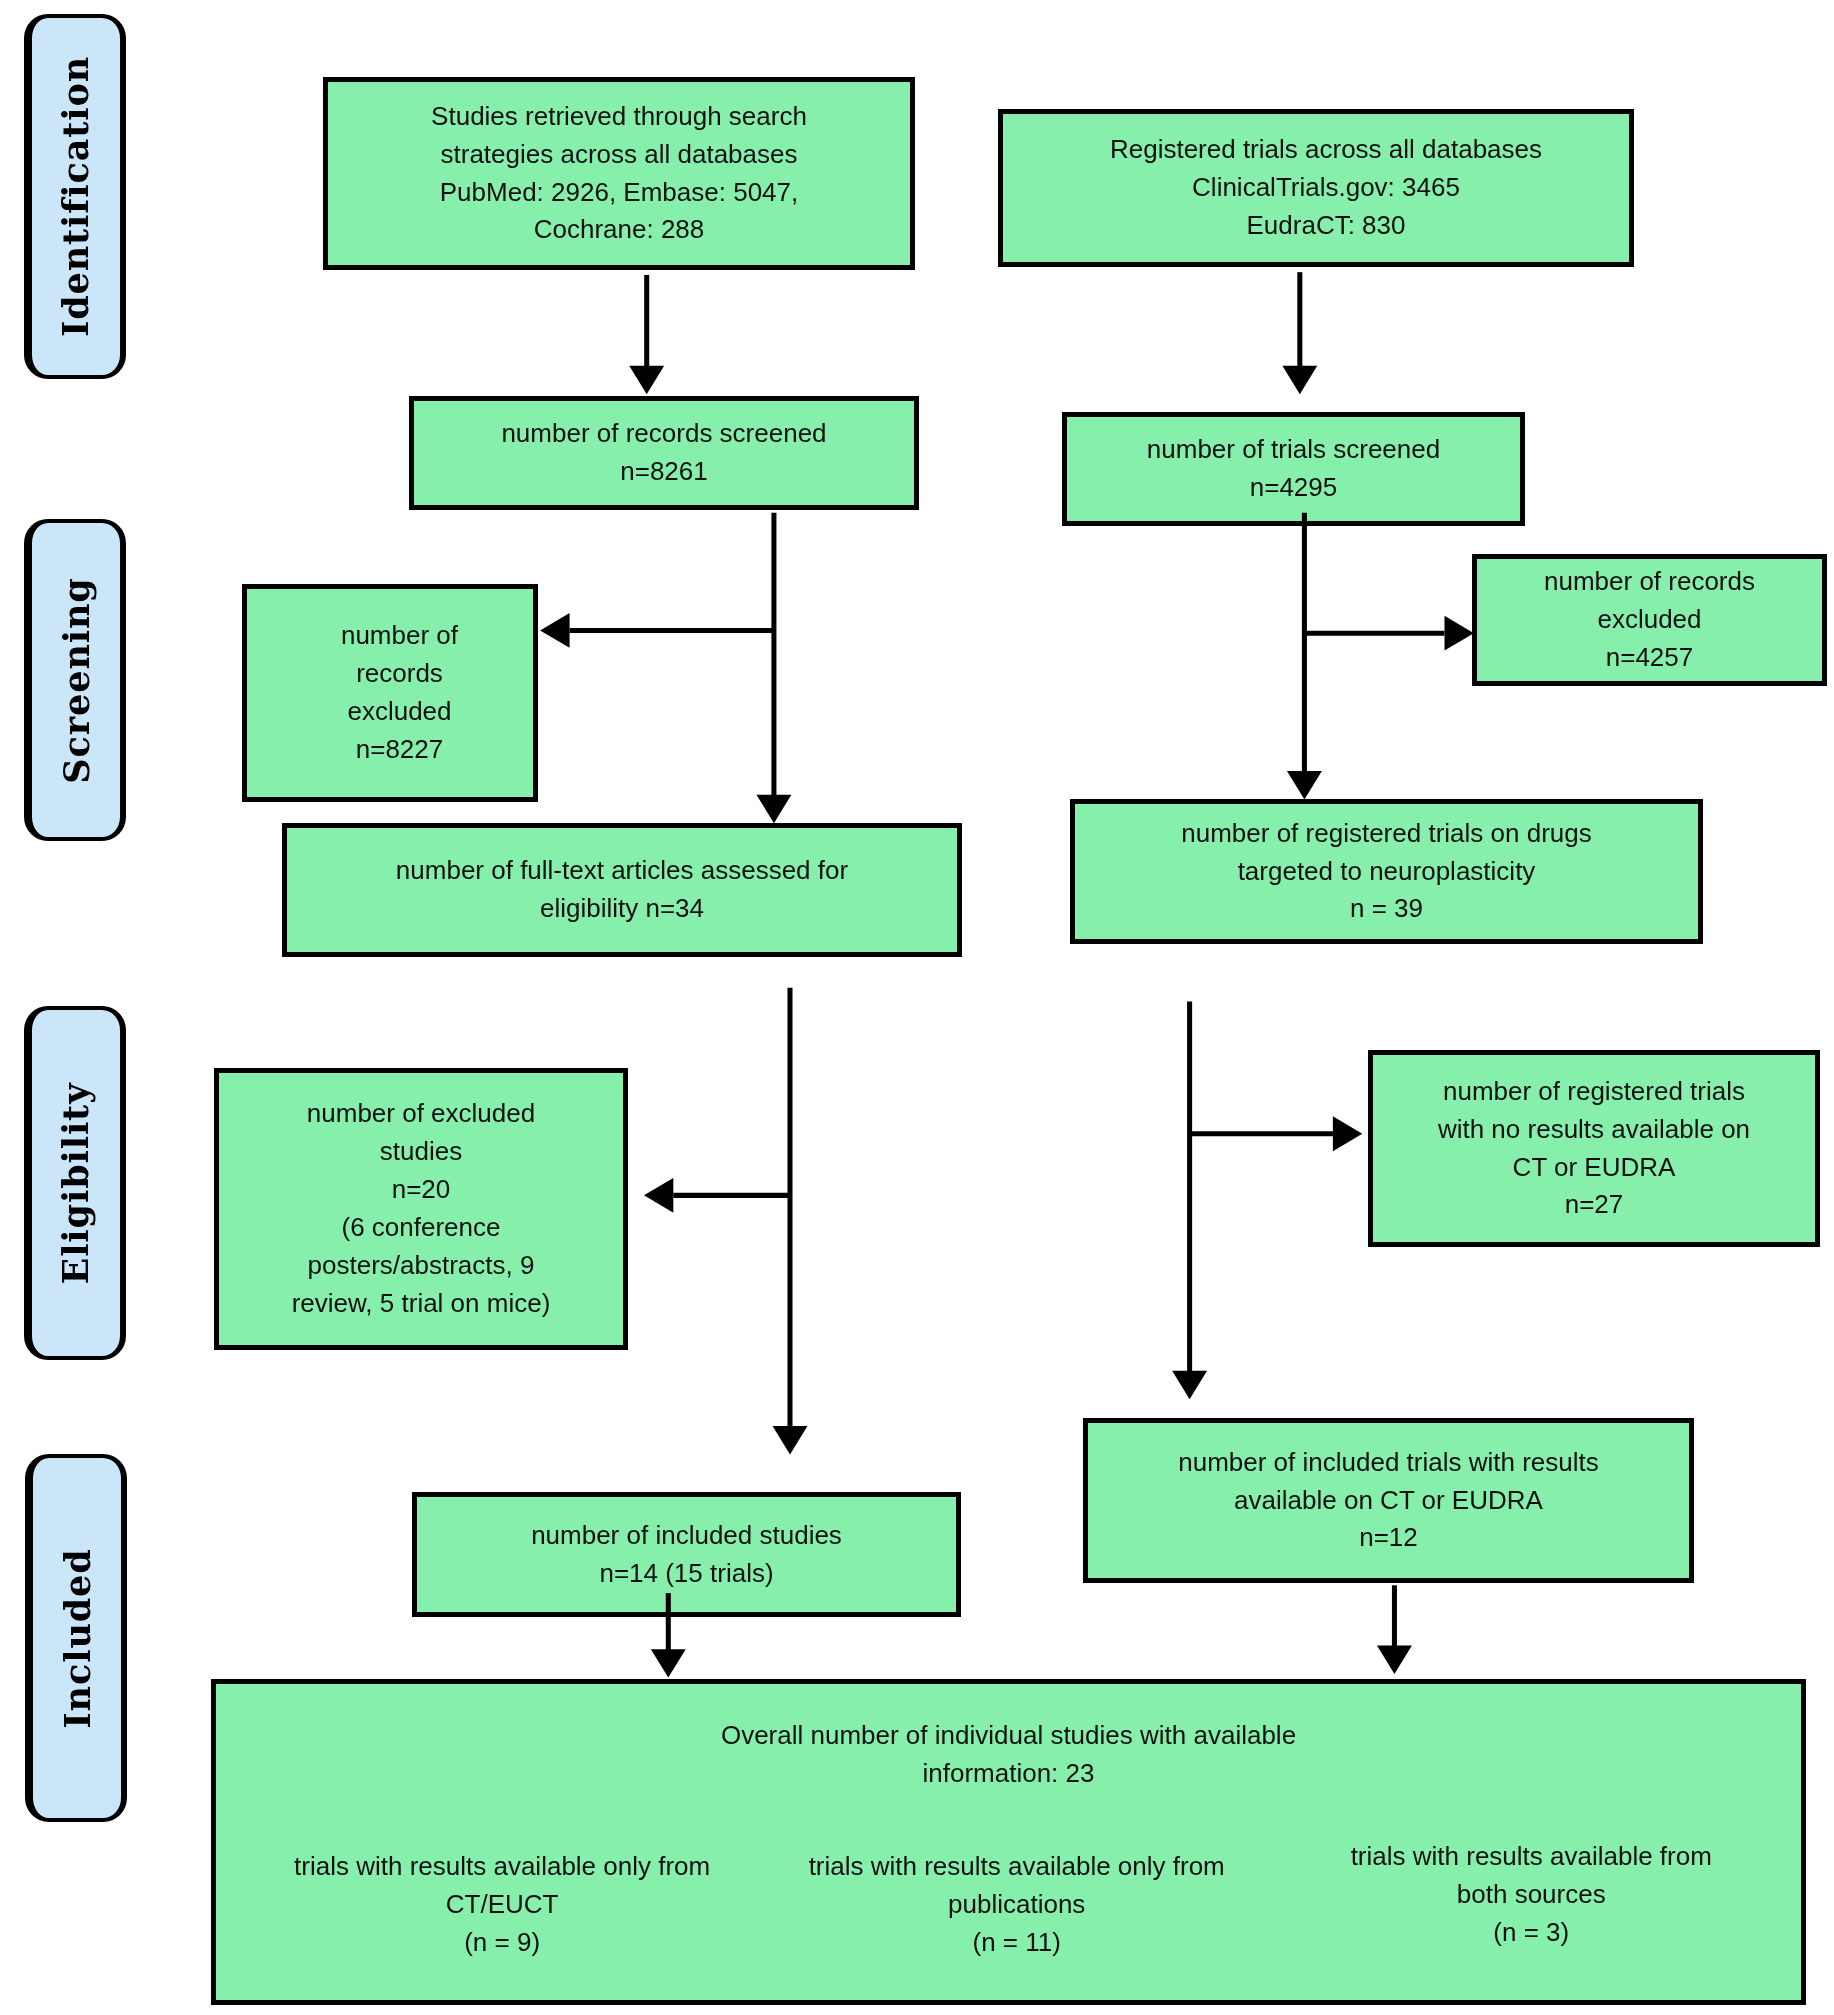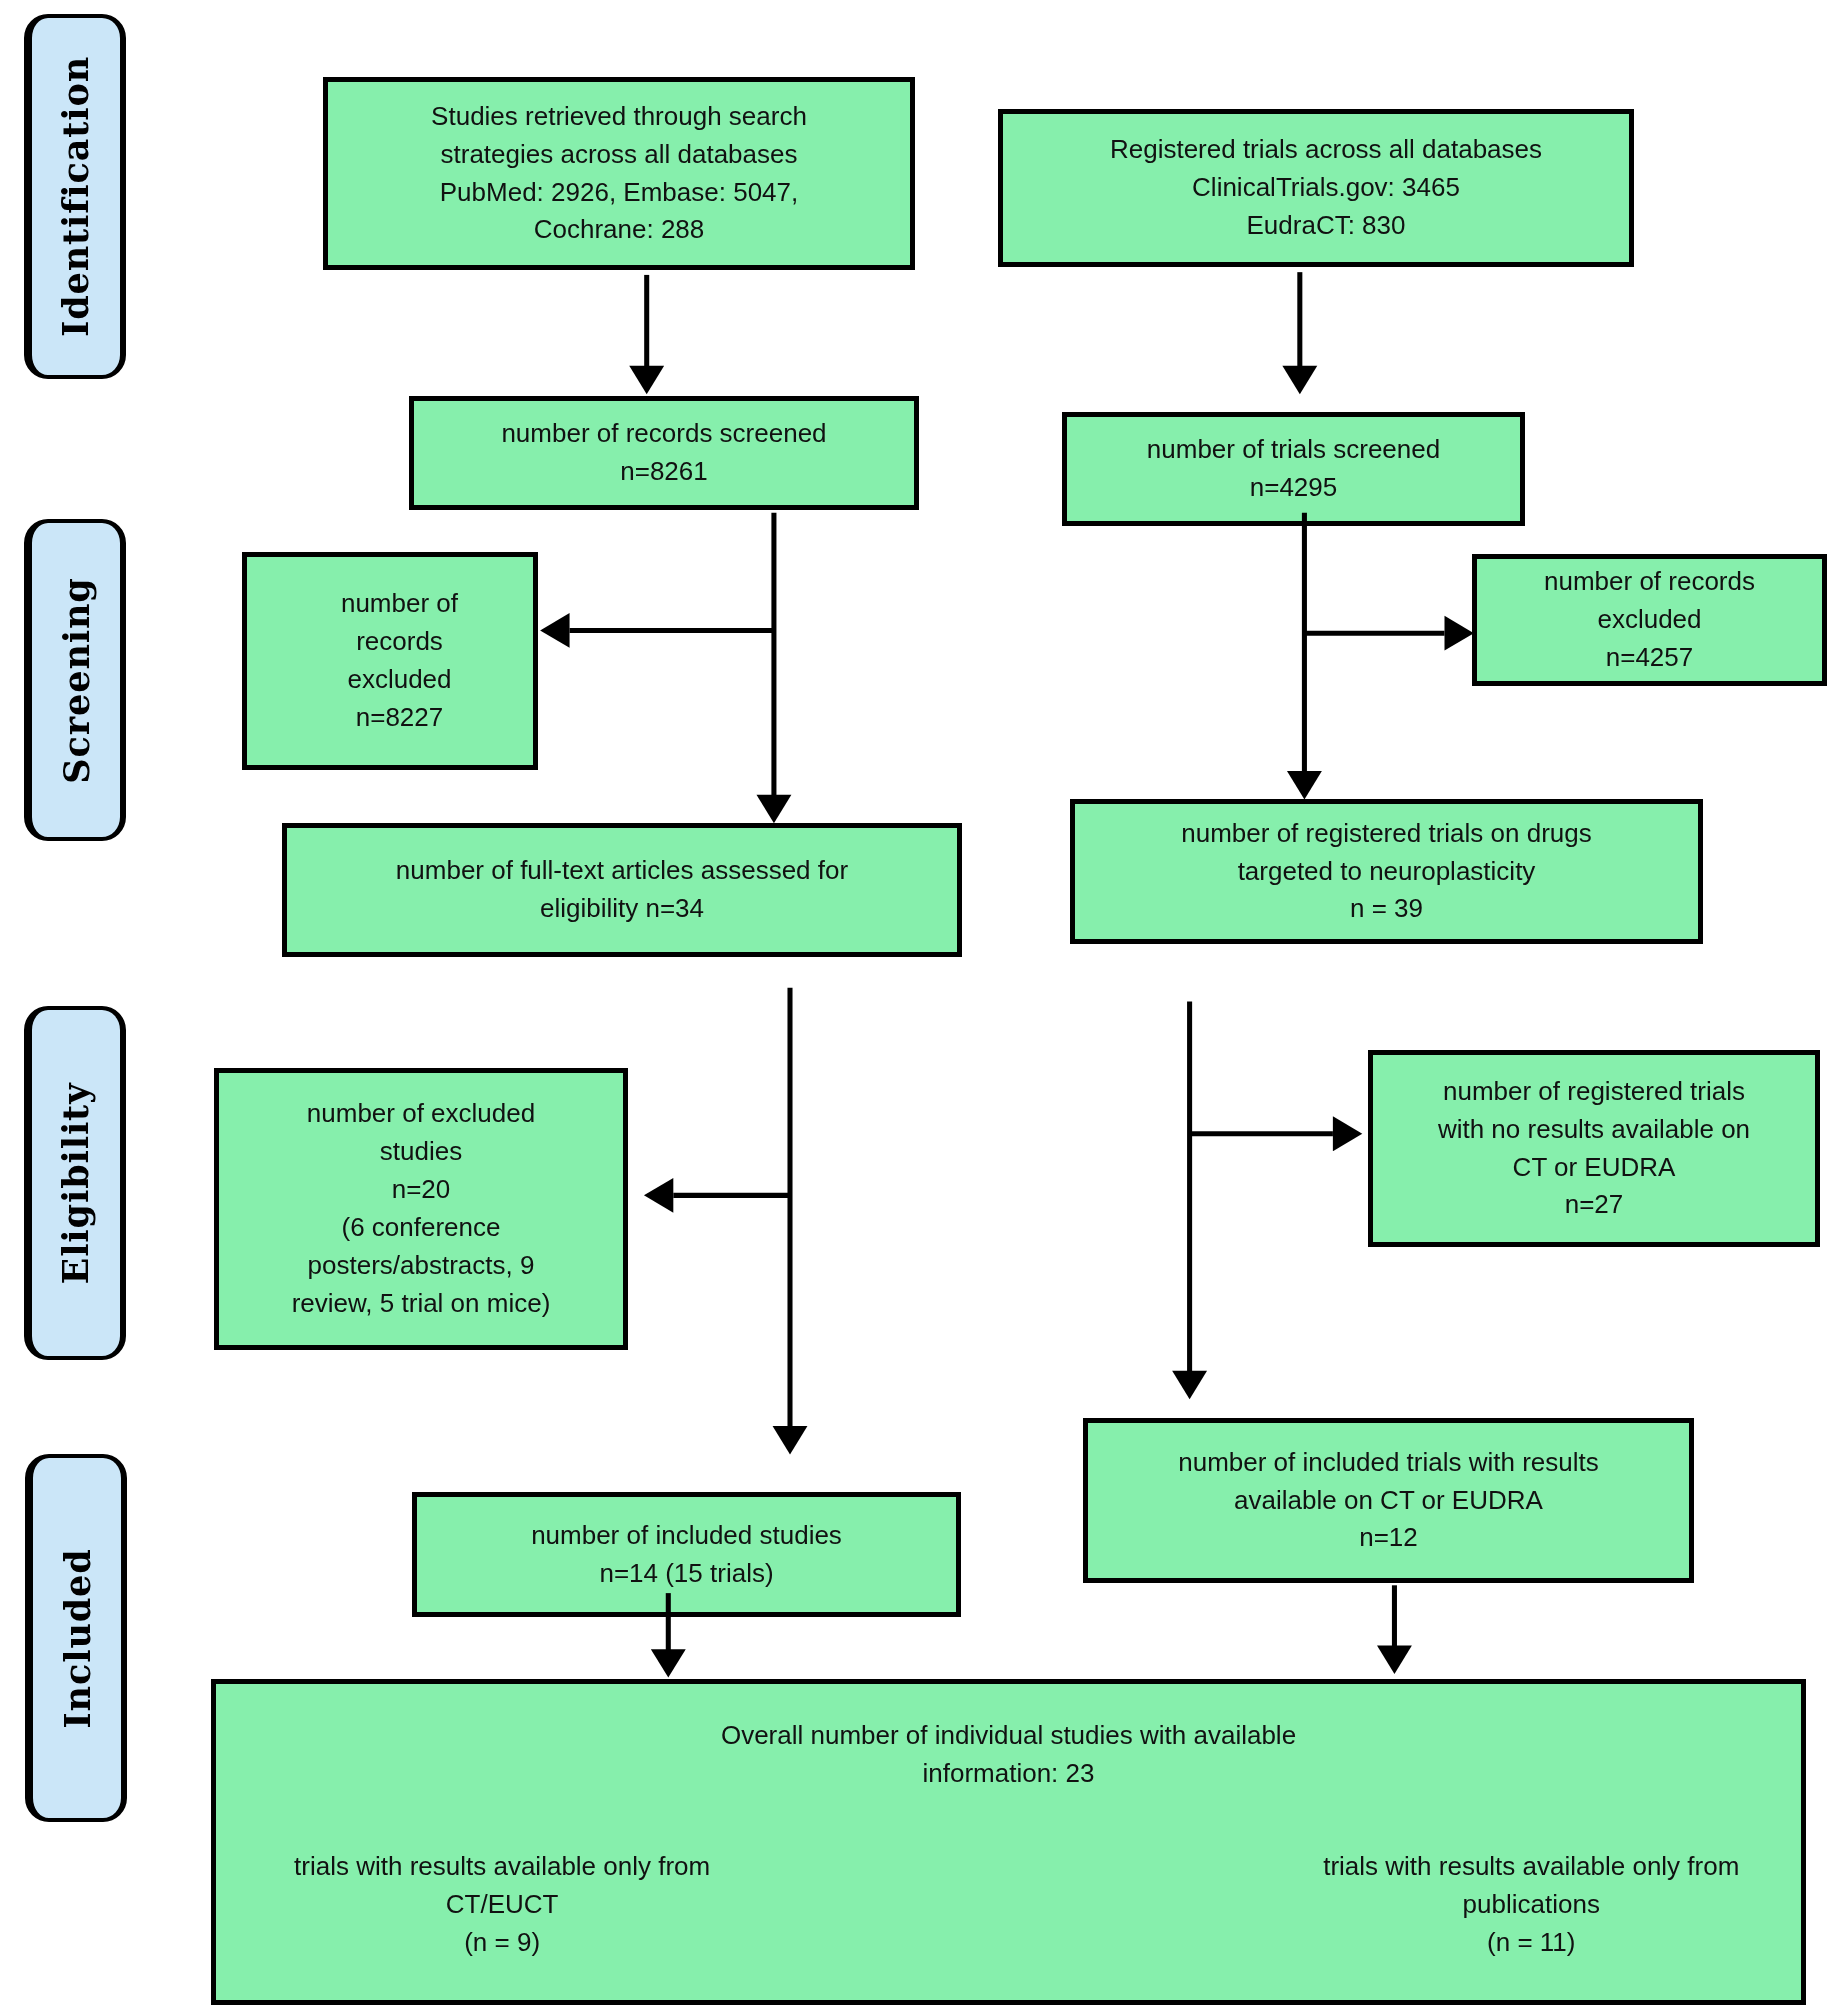--- a/index.html
+++ b/index.html
@@ -107,21 +107,21 @@
   </div>
 
   <div class="fbox" style="left:409px;top:396px;width:510px;height:114px;">
     <span class="txt">number of records screened
 n=8261</span>
   </div>
   <div class="fbox" style="left:1062px;top:396px;width:463px;height:114px;margin-top:16px;">
     <span class="txt">number of trials screened
 n=4295</span>
   </div>
-  <div class="fbox" style="left:242px;top:552px;width:296px;height:218px;padding-left:19px;">
+  <div class="fbox" style="left:242px;top:584px;width:296px;height:218px;padding-left:19px;">
     <span class="txt">number of
 records
 excluded
 n=8227</span>
   </div>
   <div class="fbox" style="left:1472px;top:554px;width:355px;height:132px;">
     <span class="txt">number of records
 excluded
 n=4257</span>
   </div>
@@ -163,20 +163,23 @@
   <div class="fbox" style="left:211px;top:1679px;width:1595px;height:326px;">
     <div class="overall-title txt">Overall number of individual studies with available
 information: 23</div>
     <div class="overall-cols">
       <div class="overall-col txt">trials with results available only from
 CT/EUCT
 (n = 9)</div>
       <div class="overall-col txt">trials with results available only from
 publications
 (n = 11)</div>
+      <div class="overall-col txt col-up">trials with results available from
+both sources
+(n = 3)</div>
     </div>
   </div>
 
   <svg class="arrows" width="1834" height="2015" viewBox="0 0 3993 4386">
 
     <g>
       <line x1="1408" y1="598" x2="1408" y2="800"></line>
       <polygon points="1370,796 1446,796 1408,858"></polygon>
     </g>
 

